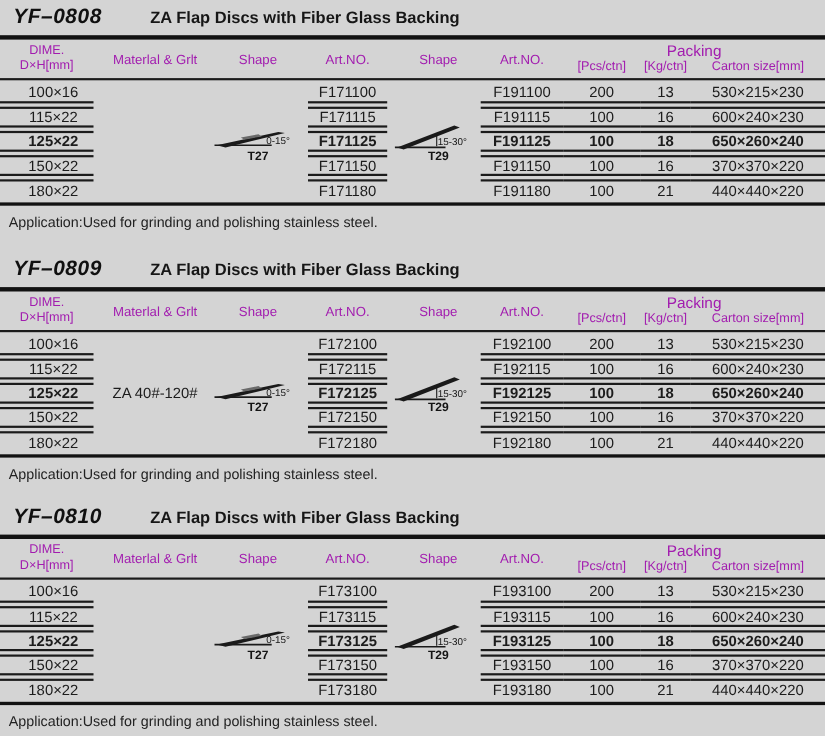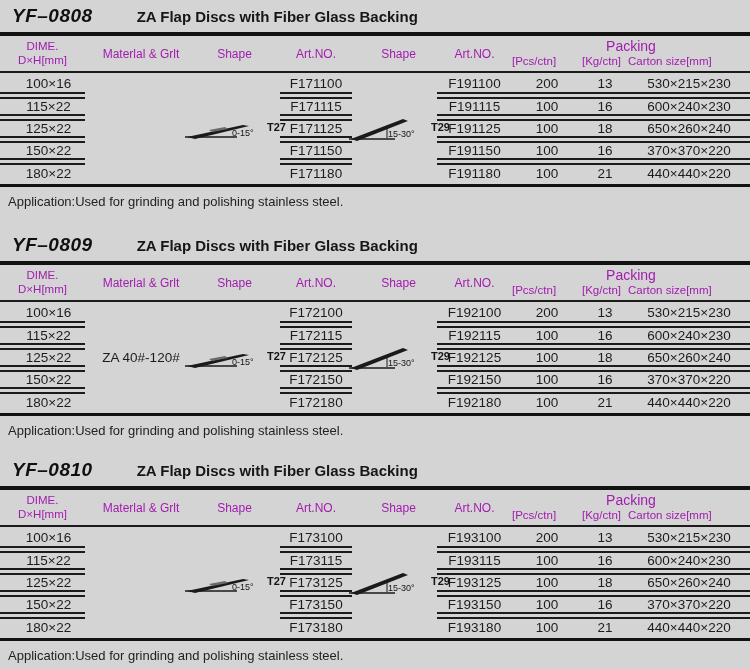--- a/index.html
+++ b/index.html
@@ -21,38 +21,38 @@
   .rule-bottom{ height:3px; background:#121212; }
 
   .grid{ display:grid; grid-template-columns:85px 112px 75px 88px 77px 75px 70px 46px 1fr; }
 
   .thead{ height:37px; align-items:center; text-align:center;
           border-bottom:2px solid var(--ink); font-size:12px; color:#a21caf; }
   .h-dime{ font-size:11.5px; line-height:1.2; }
   .packwrap{ grid-column:7 / span 3; display:grid; grid-template-columns:70px 46px 1fr;
              height:100%; padding:2px 0 4px; align-content:space-between; }
   .packtitle{ grid-column:1 / span 3; font-size:14px; text-align:center; }
-  .sub{ font-size:11.5px; text-align:left; }
+  .sub{ font-size:11.5px; text-align:center; }
 
   .tbody{ row-gap:3px; padding:2px 0 2px; grid-auto-rows:19px; font-size:13.5px; color:#1c1c1c; }
   .tr{ display:contents; }
   .td{ display:flex; align-items:center; justify-content:center; }
   .c1{ grid-column:1;padding-left:12px; } .c4{ grid-column:4; } .c6{ grid-column:6; }
   .c7{ grid-column:7; } .c8{ grid-column:8; } .c9{ grid-column:9; }
-  .r0 .td{ grid-row:1; } .r1 .td{ grid-row:2; } .r2 .td{ grid-row:3; }
+  .r0 .td{ grid-row:1; } .r1 .td{ grid-row:2; } .r2 .td{ grid-row:3;font-weight:bold; }
   .r3 .td{ grid-row:4; } .r4 .td{ grid-row:5; }
   .r0 .td{ border-bottom:2px solid var(--ink); }
   .r1 .td,.r2 .td,.r3 .td{ border-top:2px solid var(--ink); border-bottom:2px solid var(--ink); }
   .r4 .td{ border-top:2px solid var(--ink); }
   .c4.td{ margin:0 8px; }
 
   .span-cell{ grid-row:1 / span 5; display:flex; align-items:center; justify-content:center; }
   .mat{ grid-column:2; font-size:13.5px; }
   .sh1{ grid-column:3; } .sh2{ grid-column:5; }
-  .shape-box{ display:flex; flex-direction:row; align-items:center; }
+  .shape-box{ display:flex; flex-direction:column; align-items:center; }
   .t-label{ font-size:11px; font-weight:bold; color:#141414; margin-top:-3px; }
   .shape-box svg text{ font-family:"Liberation Sans", sans-serif; font-size:9px; fill:#141414; }
 
   .app{ font-size:13px; padding:7px 0 0 8px; color:#222; }
 </style>
 </head>
 <body>
 
 <div class="section">
   <div class="titlebar">

